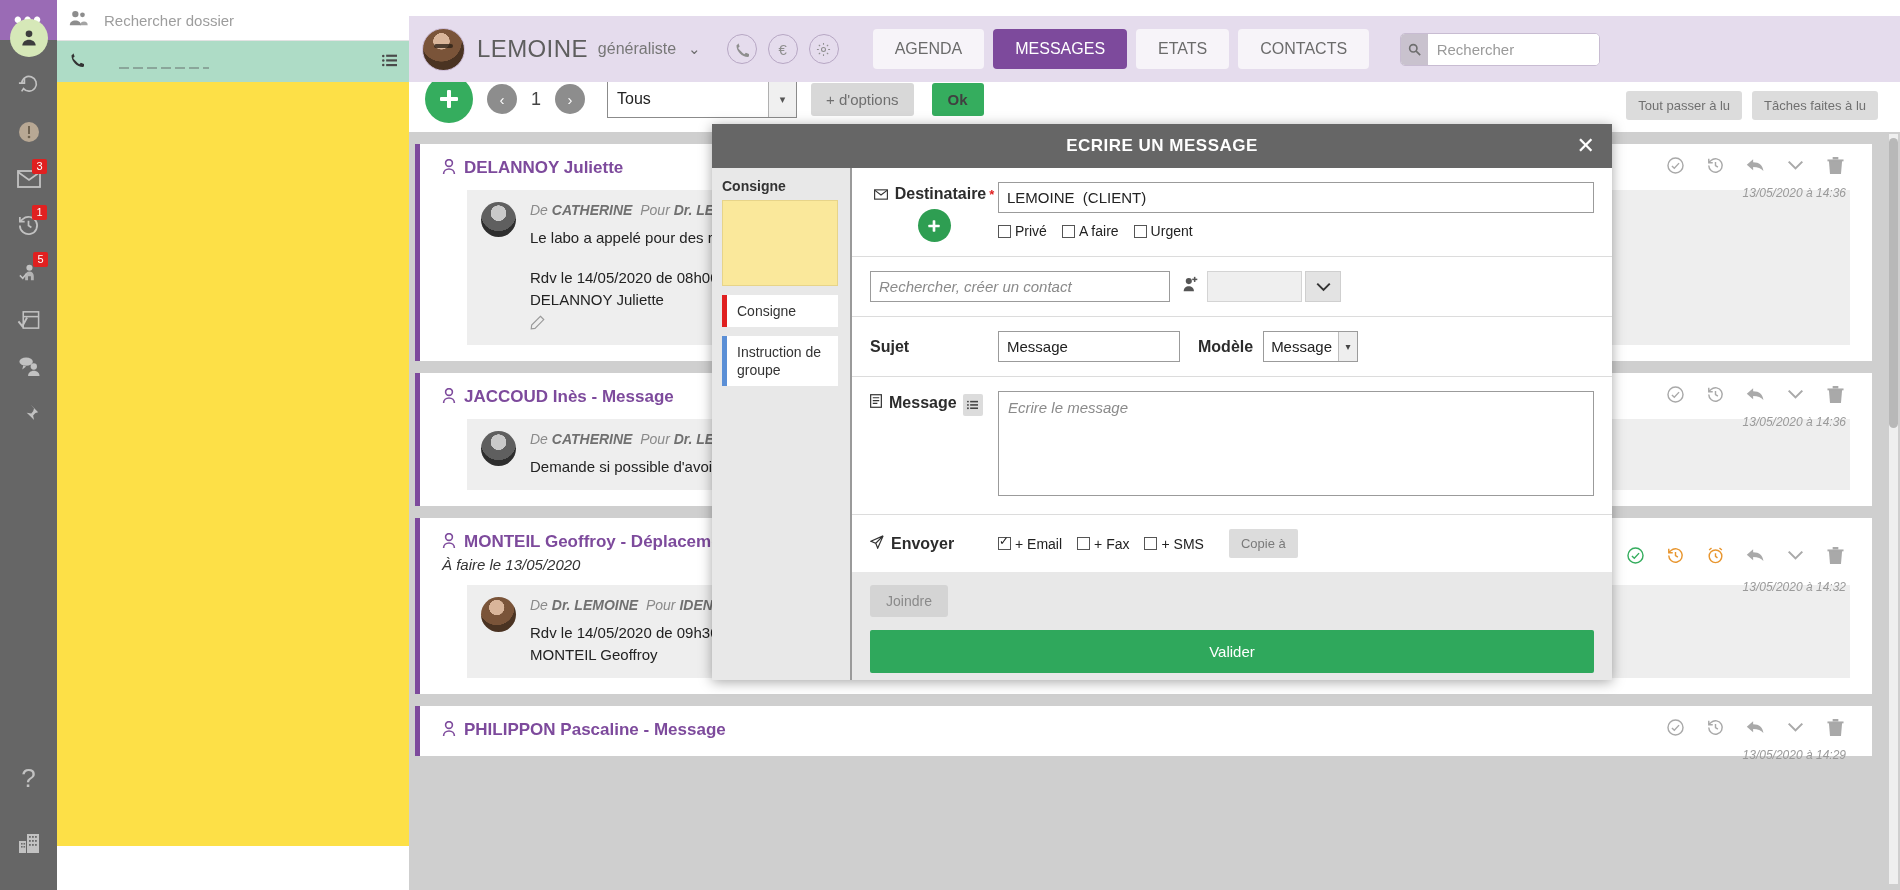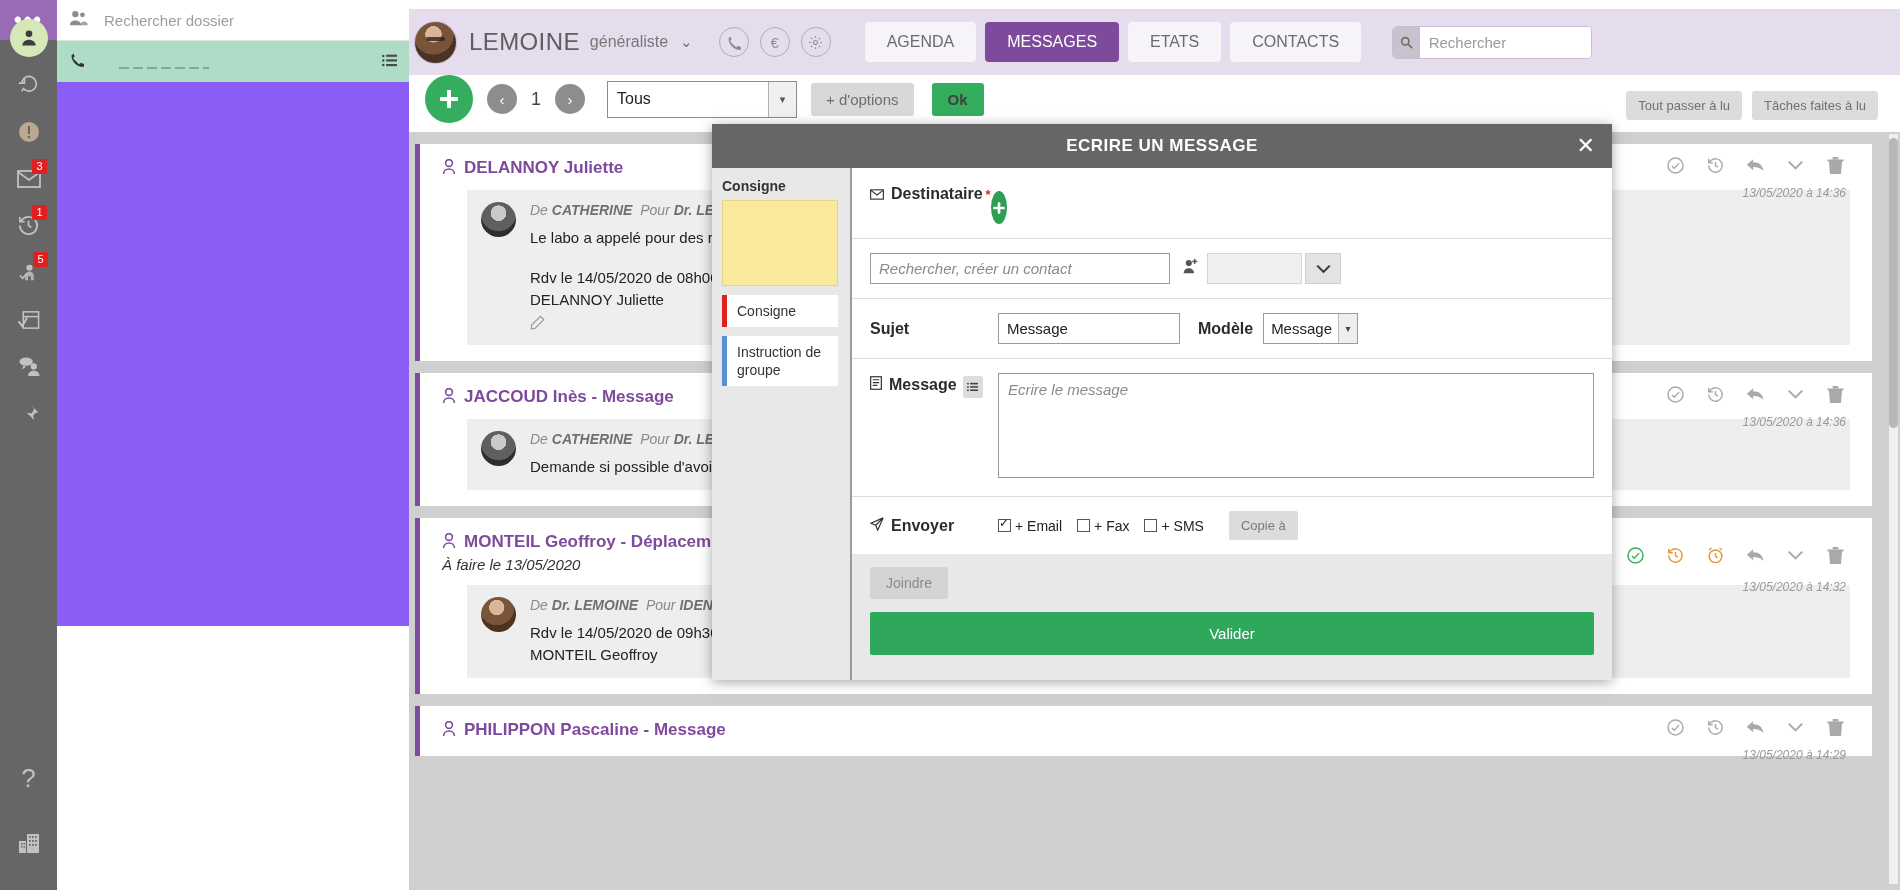--- a/index.html
+++ b/index.html
@@ -48,22 +48,22 @@
     min-width: 15px; height: 15px;
     text-align: center;
     border-radius: 2px;
     padding: 0 2px;
     font-family: "Liberation Sans", sans-serif;
   }
 
   
   #folder-panel {
     position: absolute; left: 57px; top: 0;
-    width: 352px; height: 626px;
-    background: #8b5cf6;
+    width: 352px; height: 846px;
+    background: #fde047;
     z-index: 20;
   }
   #folder-search {
     height: 41px; background: #ffffff;
     display: flex; align-items: center;
     padding: 0 12px;
     border-bottom: 1px solid #e3e3e3;
   }
   #folder-search .ppl-icon { color: #8d8d8d; margin-right: 14px; }
   #folder-search input {
@@ -85,25 +85,25 @@
     position: absolute; left: 62px; top: 26px;
     width: 90px; height: 2px;
     background: repeating-linear-gradient(to right,#8aa69a 0,#8aa69a 10px,transparent 10px,transparent 14px);
   }
   #folder-row .list-icon {
     position: absolute; right: 12px; color: #4a4a4a; font-size: 15px;
   }
 
   
   #header {
-    position: absolute; left: 409px; top: 9px;
+    position: absolute; left: 409px; top: 16px;
     width: 1491px; height: 66px;
     background: #e5dced;
     display: flex; align-items: center;
-    padding-left: 5px;
+    padding-left: 13px;
     z-index: 10;
   }
   #doc-avatar {
     width: 43px; height: 43px; border-radius: 50%;
     background: radial-gradient(circle at 45% 30%, #d9b59a 0 22%, #7a5439 23% 55%, #4a3322 56% 100%);
     border: 1px solid #cbbcd6;
     position: relative; overflow: hidden;
     flex: 0 0 auto;
   }
   #doc-avatar::after {
@@ -907,36 +907,53 @@
     <div id="modal-left">
       <div id="consigne-label">Consigne</div>
       <div id="consigne-note"></div>
       <div class="mleft-item">Consigne</div>
       <div class="mleft-item blue">Instruction de groupe</div>
     </div>
 
     <div id="modal-right">
 
       <div class="frow">
-        <div class="flabel" style="flex-direction:row;align-items:flex-start">
+        <div class="flabel" style="flex-direction:column;align-items:center">
           <div style="display:flex;align-items:center">
             <span class="ico">
               <svg width="14" height="11" viewBox="0 0 16 12" fill="none" stroke="#333" stroke-width="1.3">
                   <rect x="0.7" y="0.7" width="14.6" height="10.6"></rect>
                   <path d="M0.7 1l7.3 5.5L15.3 1"></path>
                 </svg>
             </span>
             <span>Destinataire</span>
             <span class="req">*</span>
           </div>
           <div id="green-plus">
             <svg width="16" height="16" viewBox="0 0 24 24" fill="#fff">
                 <rect x="10" y="3.5" width="4" height="17" rx="1"></rect>
                 <rect x="3.5" y="10" width="17" height="4" rx="1"></rect>
               </svg>
+          </div>
+        </div>
+        <div class="fbody">
+          <input class="txt-input" type="text" value="LEMOINE  (CLIENT)" style="">
+          <div class="cbrow">
+            <label class="cb">
+              <span class="box"></span>
+              <span>Privé</span>
+            </label>
+            <label class="cb">
+              <span class="box"></span>
+              <span>A faire</span>
+            </label>
+            <label class="cb">
+              <span class="box"></span>
+              <span>Urgent</span>
+            </label>
           </div>
         </div>
       </div>
 
       <div class="frow">
         <div class="fbody">
           <div class="contact-line">
             <input class="txt-input" style="width: 300px;" type="text" placeholder="Rechercher, créer un contact">
             <span class="addp">
               <svg width="17" height="17" viewBox="0 0 20 20" fill="#555">

